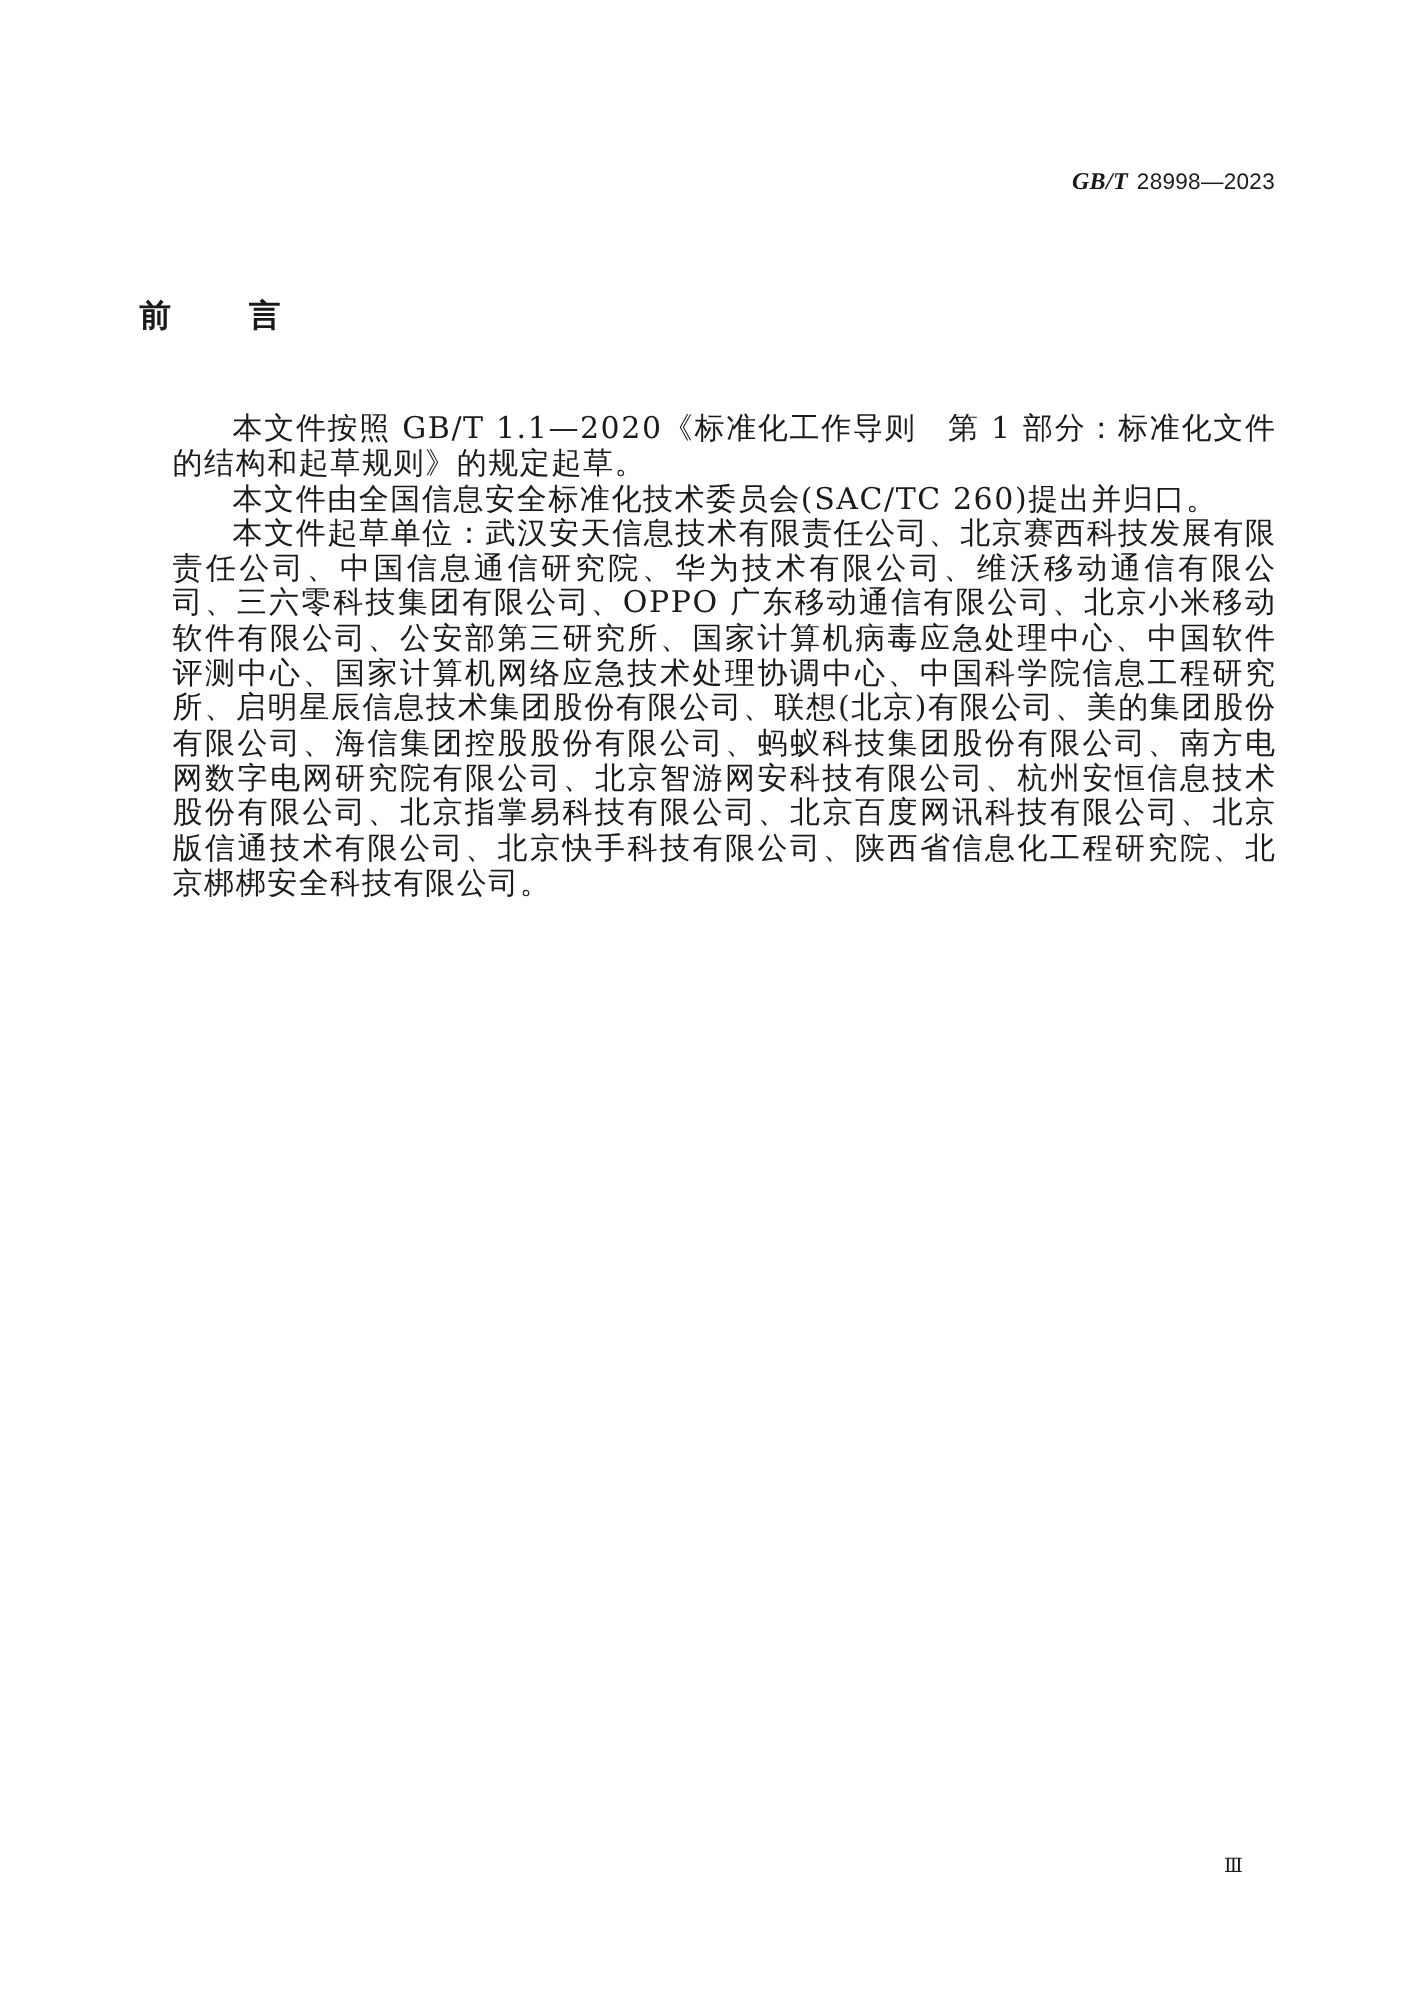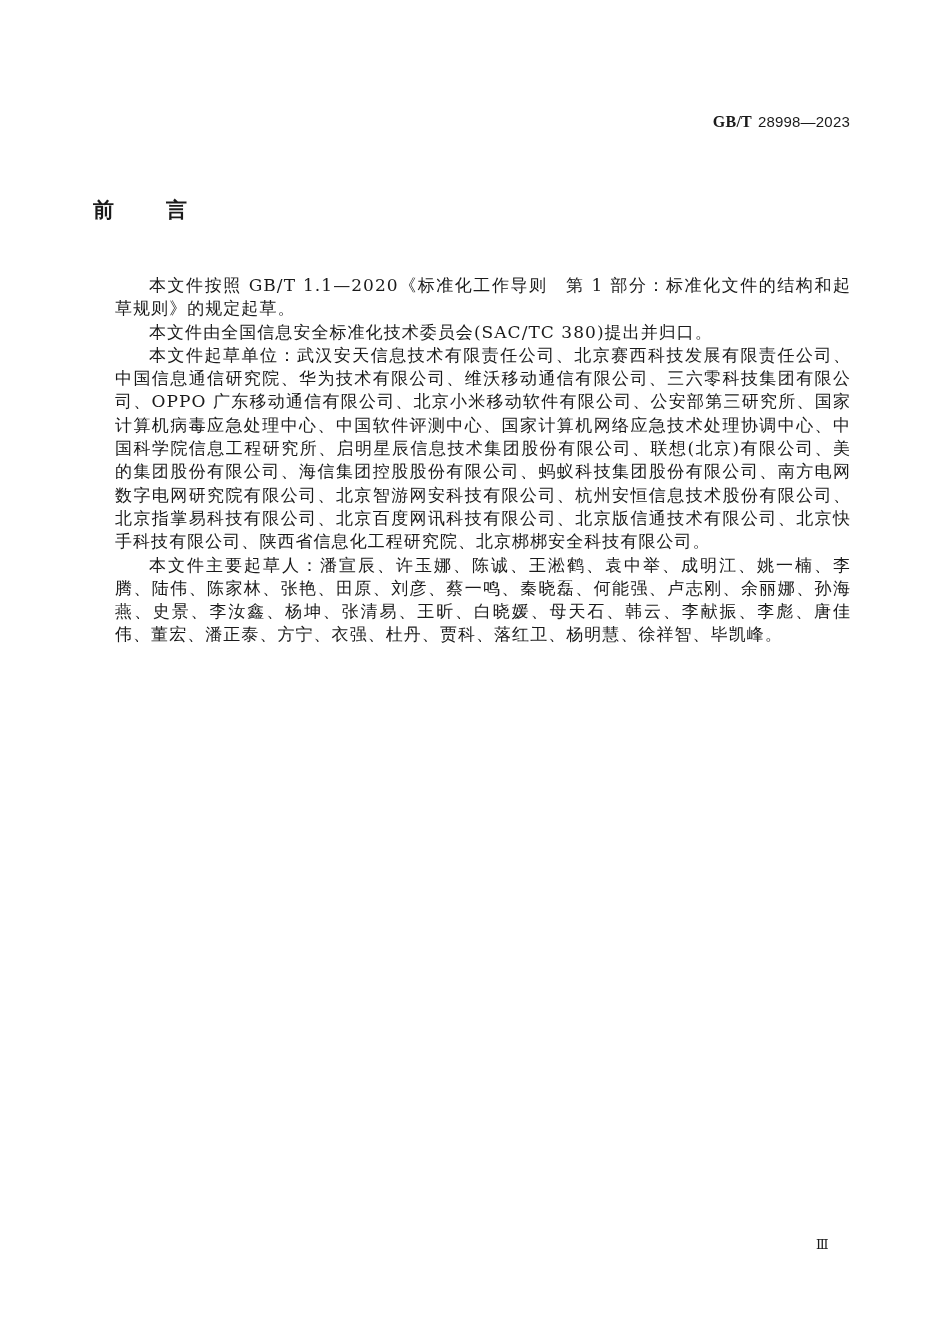--- a/index.html
+++ b/index.html
@@ -1,38 +1,37 @@
 <!DOCTYPE html>
 <html><head>
 <meta charset="utf-8">
 <style>
   html, body { margin: 0; padding: 0; background: #ffffff; }
   body { width: 950px; height: 1344px; position: relative; overflow: hidden;
          font-family: "DejaVu Serif", "Liberation Serif", serif; color: #1a1a1a; }
   .std-number { position: absolute; top: 113px; right: 100px; font-size: 15px;
                 font-family: "Liberation Sans", sans-serif; letter-spacing: 0.2px; }
-  .std-number .prefix { font-family: "Liberation Serif", serif; font-weight: bold; font-size: 16px; margin-right: 6px; }
+  .std-number .prefix { font-family: "Liberation Serif", serif; font-weight: bold; font-size: 16px; margin-right: 6px; font-style: italic; }
   .title { position: absolute; top: 196px; left: 13px; width: 950px; text-align: left;
            font-family: "DejaVu Sans", sans-serif; font-weight: bold; font-size: 21px; letter-spacing: 52px;
            padding-left: 80px; box-sizing: border-box; }
-  .body { position: absolute; top: 274px; left: 115px; width: 736px; font-size: 17px;
+  .body { position: absolute; top: 274px; left: 115px; width: 736px; font-size: 20px;
           line-height: 23.3px; text-align: justify; text-justify: inter-character; }
   .body p { margin: 0; text-indent: 2em; letter-spacing: 1.05px; }
   .page-num { position: absolute; top: 1237px; left: 816px; font-size: 13px;
               font-family: "DejaVu Serif", serif; }
 </style>
 </head>
 <body>
 
 <div class="std-number">
   <span class="prefix">GB/T</span><span>28998—2023</span>
 </div>
 
 <div class="title">前言</div>
 
 <div class="body">
   <p>本文件按照 GB/T 1.1—2020《标准化工作导则　第 1 部分：标准化文件的结构和起草规则》的规定起草。</p>
-  <p>本文件由全国信息安全标准化技术委员会(SAC/TC 380)提出并归口。</p>
+  <p>本文件由全国信息安全标准化技术委员会(SAC/TC 260)提出并归口。</p>
   <p>本文件起草单位：武汉安天信息技术有限责任公司、北京赛西科技发展有限责任公司、中国信息通信研究院、华为技术有限公司、维沃移动通信有限公司、三六零科技集团有限公司、OPPO 广东移动通信有限公司、北京小米移动软件有限公司、公安部第三研究所、国家计算机病毒应急处理中心、中国软件评测中心、国家计算机网络应急技术处理协调中心、中国科学院信息工程研究所、启明星辰信息技术集团股份有限公司、联想(北京)有限公司、美的集团股份有限公司、海信集团控股股份有限公司、蚂蚁科技集团股份有限公司、南方电网数字电网研究院有限公司、北京智游网安科技有限公司、杭州安恒信息技术股份有限公司、北京指掌易科技有限公司、北京百度网讯科技有限公司、北京版信通技术有限公司、北京快手科技有限公司、陕西省信息化工程研究院、北京梆梆安全科技有限公司。</p>
-  <p>本文件主要起草人：潘宣辰、许玉娜、陈诚、王淞鹤、袁中举、成明江、姚一楠、李腾、陆伟、陈家林、张艳、田原、刘彦、蔡一鸣、秦晓磊、何能强、卢志刚、余丽娜、孙海燕、史景、李汝鑫、杨坤、张清易、王昕、白晓媛、母天石、韩云、李献振、李彪、唐佳伟、董宏、潘正泰、方宁、衣强、杜丹、贾科、落红卫、杨明慧、徐祥智、毕凯峰。</p>
 </div>
 
 <div class="page-num">Ⅲ</div>
 
 </body></html>

